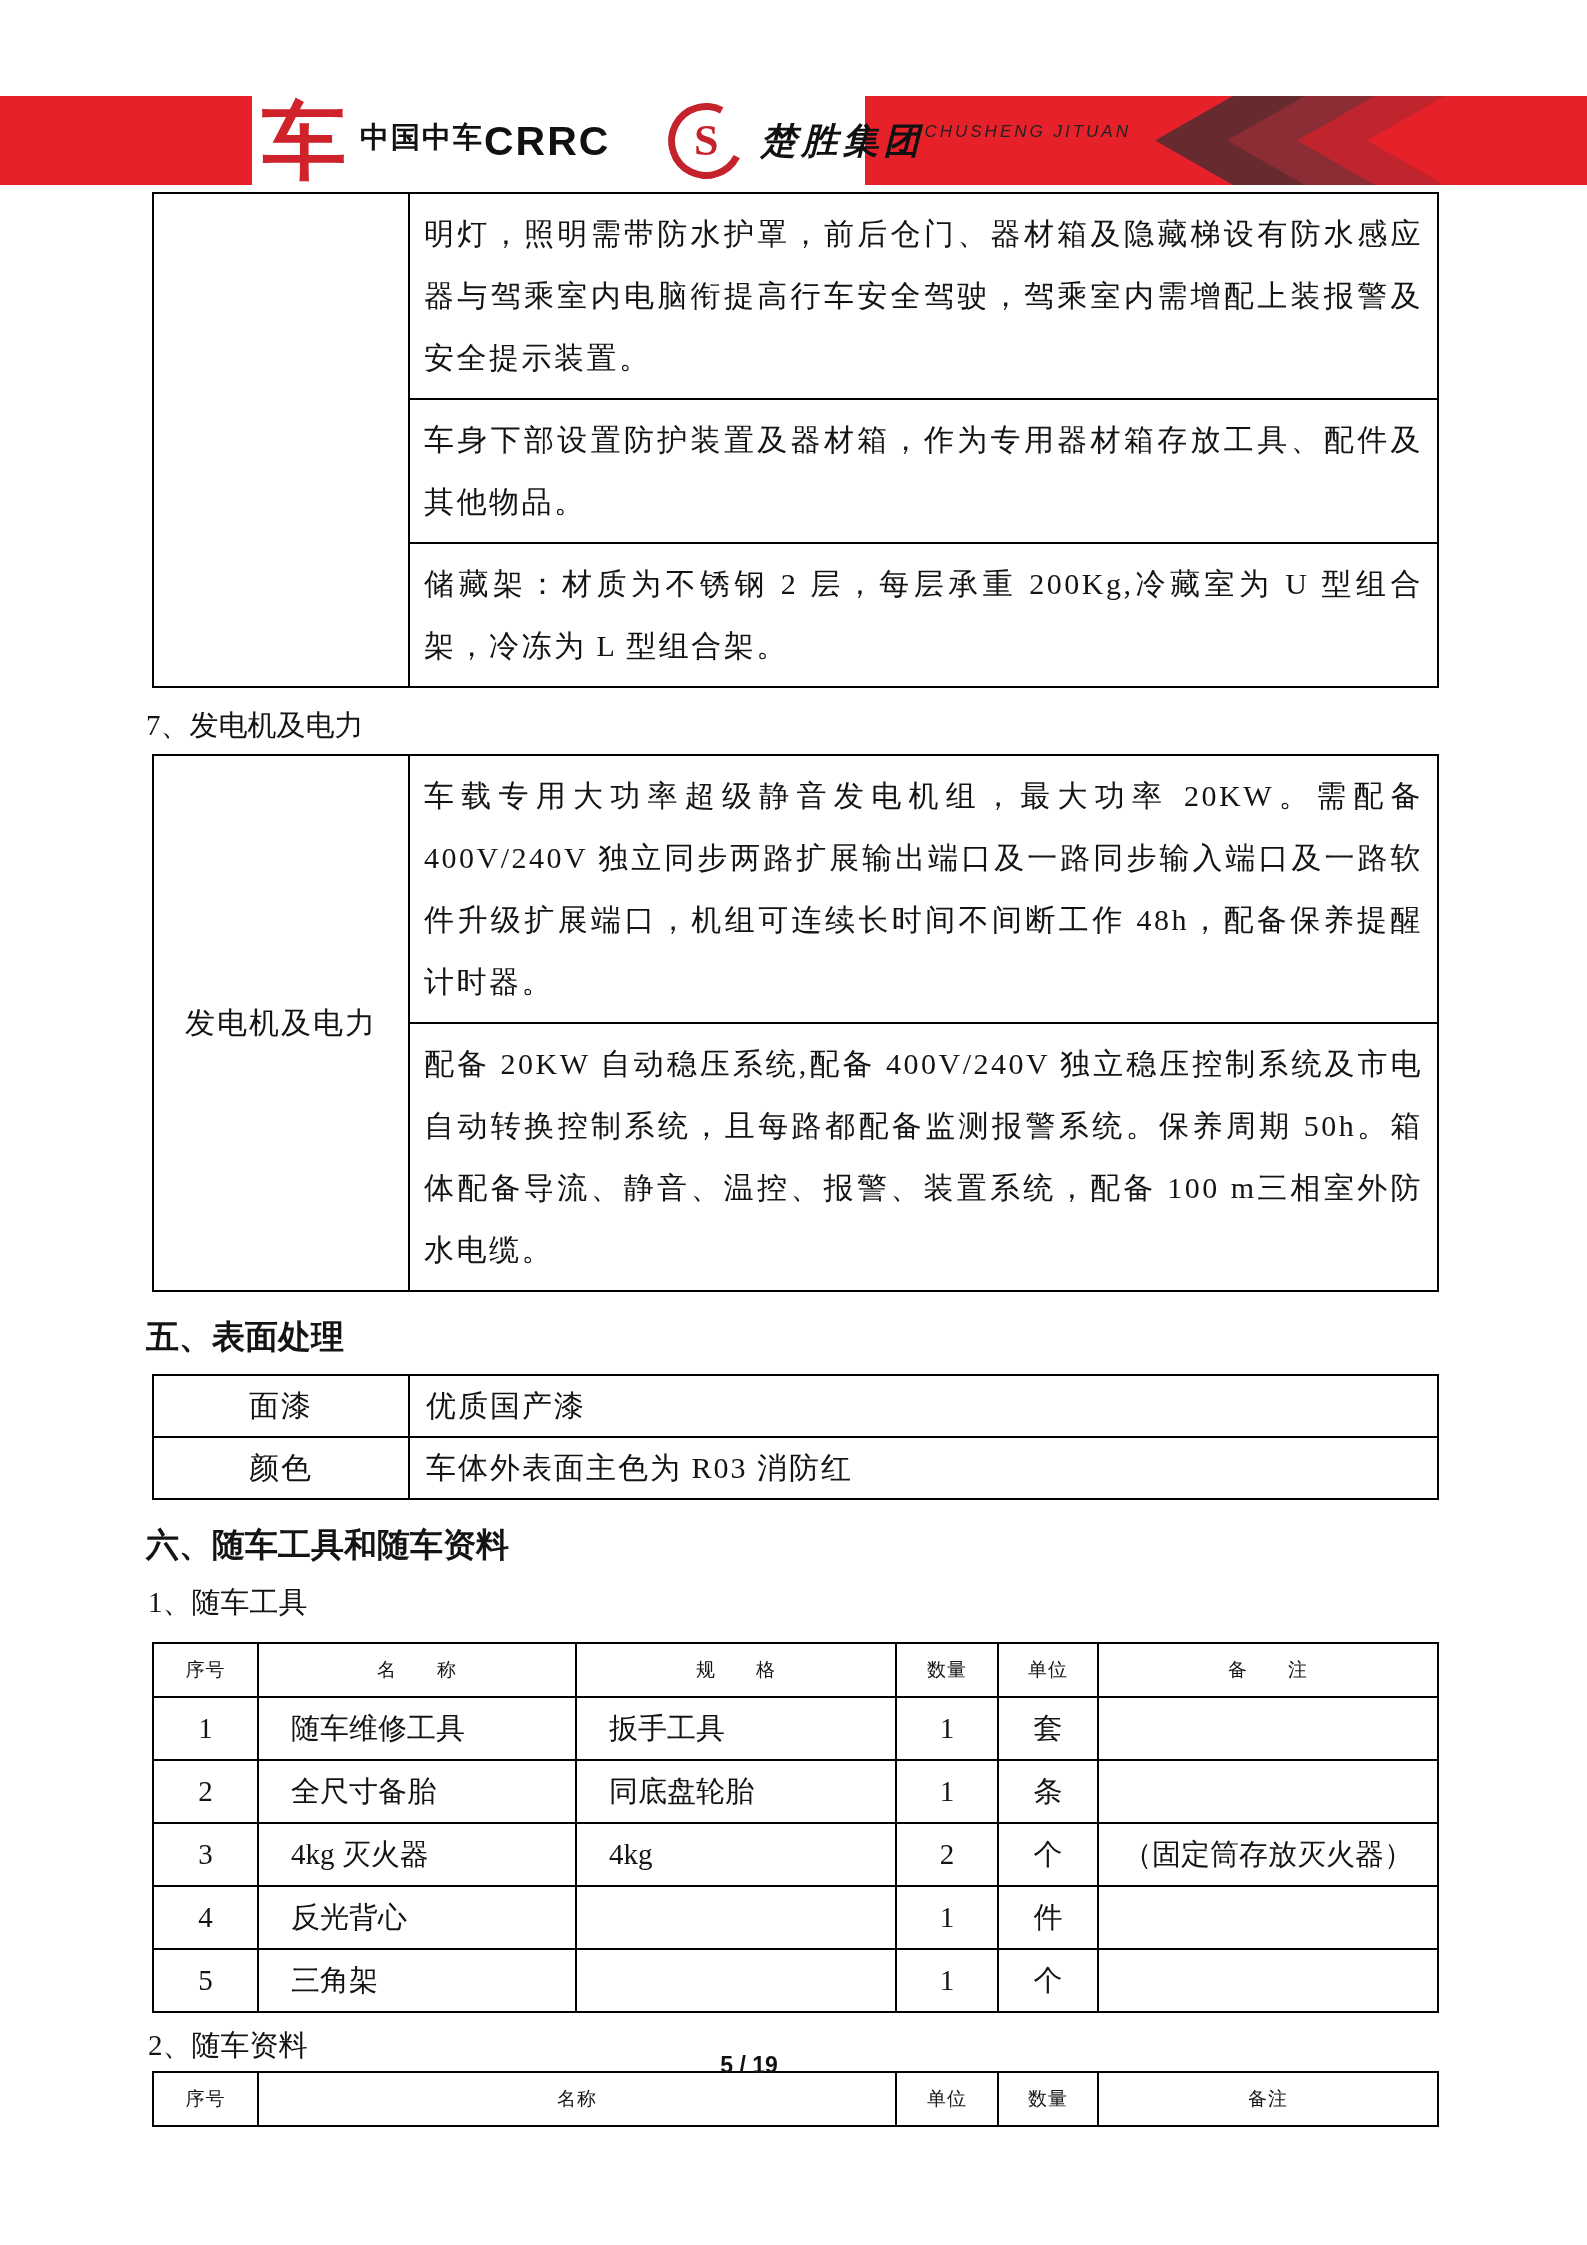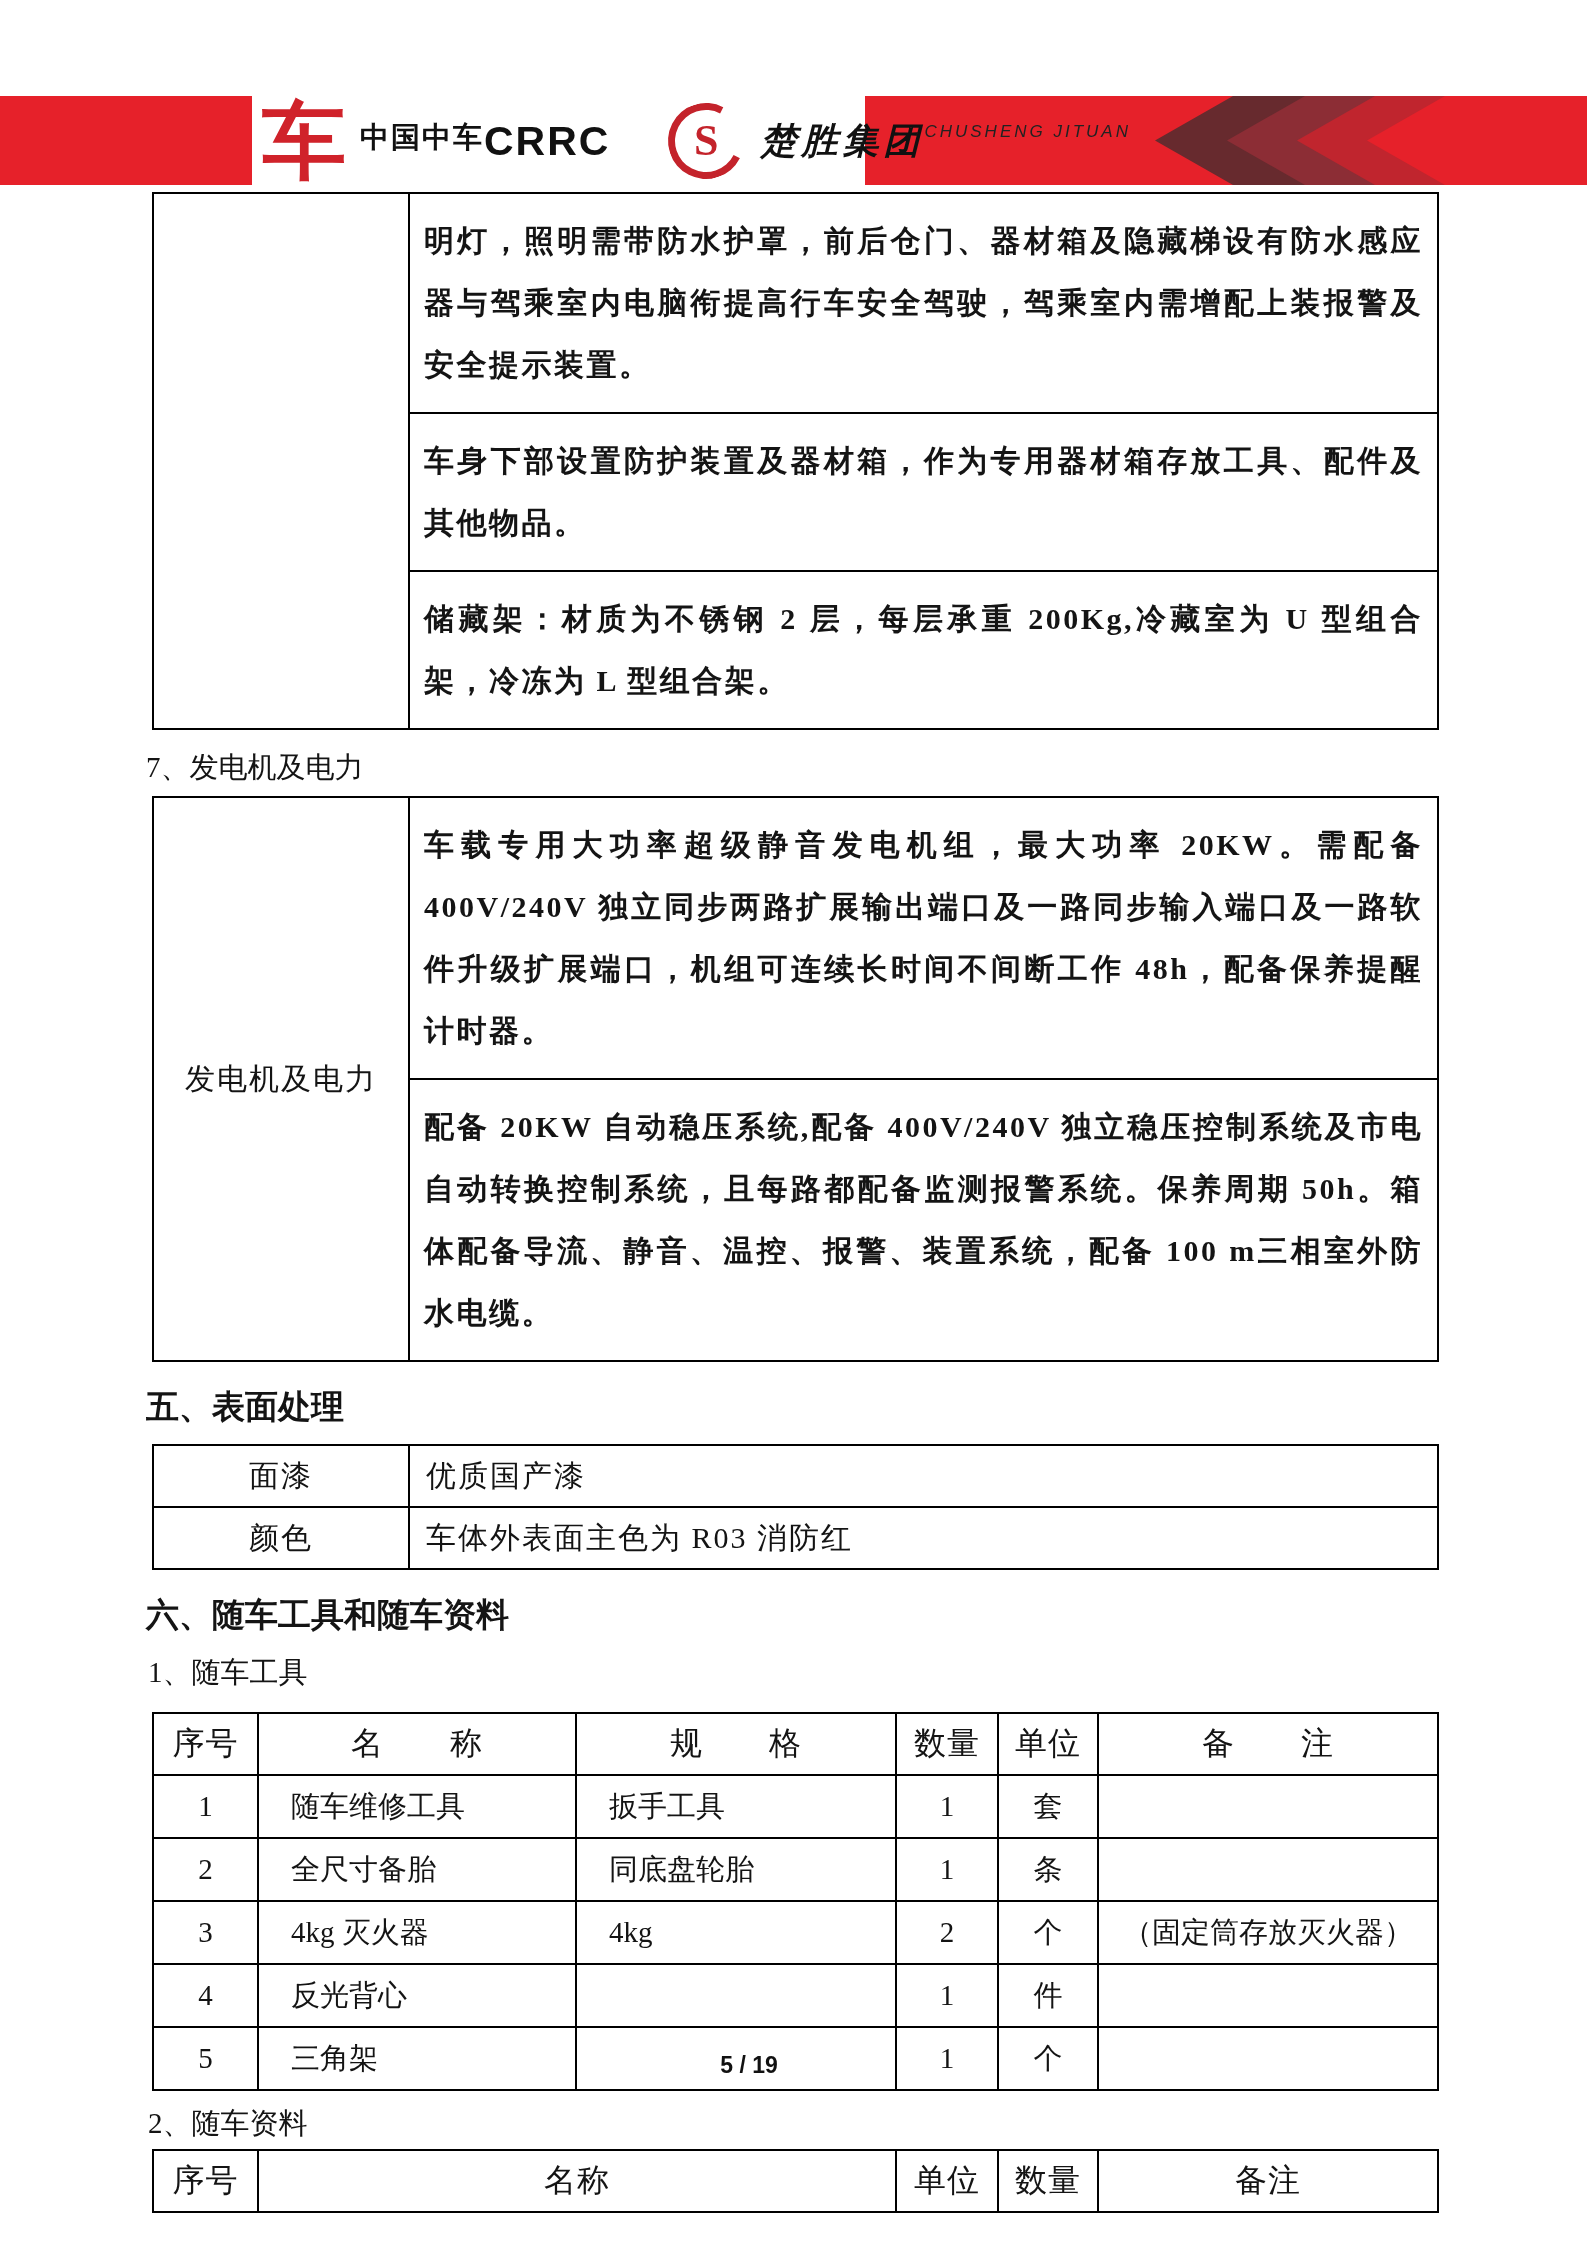--- a/index.html
+++ b/index.html
@@ -21,30 +21,30 @@
   .cs{display:flex;align-items:center;margin-left:58px;}
   .cs-ring{width:62px;height:62px;border-radius:50%;border:7px solid #c4232b;border-right-color:transparent;transform:rotate(-18deg);display:flex;align-items:center;justify-content:center;}
   .cs-s{transform:rotate(18deg);font-size:44px;font-weight:bold;line-height:44px;color:#c4232b;font-family:"Liberation Serif",serif;}
   .cs-txt{margin-left:16px;display:flex;flex-direction:row;justify-content:flex-start;font-style:italic;}
   .cs-cn{font-family:"Liberation Sans","DejaVu Sans",sans-serif;font-weight:bold;font-size:36px;line-height:40px;letter-spacing:5px;color:#111;}
   .cs-en{font-family:"Liberation Sans","DejaVu Sans",sans-serif;font-size:17px;line-height:22px;letter-spacing:3px;color:#222;}
   
   .content{position:absolute;top:192px;left:152px;width:1285px;}
   table{border-collapse:collapse;table-layout:fixed;width:1285px;}
   td{border:2px solid #000;box-sizing:border-box;vertical-align:middle;}
-  .txt{font-size:30px;line-height:62px;letter-spacing:2.5px;text-align:justify;padding:16px 14px;font-weight:bold;}
+  .txt{font-size:30px;line-height:62px;letter-spacing:2.5px;text-align:justify;padding:9px 14px;}
   .h3{height:186px;}
   .h2{height:124px;}
   .lblcol{text-align:center;font-size:30px;letter-spacing:2px;}
   .srow{height:62px;}
   .sval{font-size:30px;letter-spacing:2px;padding:0 16px;}
   .h-sec{font-weight:bold;font-size:33px;line-height:46px;margin:22px 0 14px -6px;}
   .h-sub{font-size:29px;line-height:40px;margin:14px 0 20px -4px;}
   .h-num{font-size:29px;line-height:42px;margin:16px 0 8px -6px;}
-  .toolhead td{height:62px;text-align:center;font-size:32px;letter-spacing:1px;}
+  .toolhead td{height:54px;text-align:center;font-size:19px;letter-spacing:1px;}
   .toolrow td{height:63px;font-size:29px;}
   .c{text-align:center;}
   .l{text-align:left;padding-left:32px;}
   .remark{font-size:25px;text-align:center;letter-spacing:0;}
   .footer{position:absolute;top:2052px;left:0;width:1498px;text-align:center;
     font-family:"Liberation Sans","DejaVu Sans",sans-serif;font-weight:bold;font-size:23px;color:#111;}
 </style>
 </head>
 <body>
 

